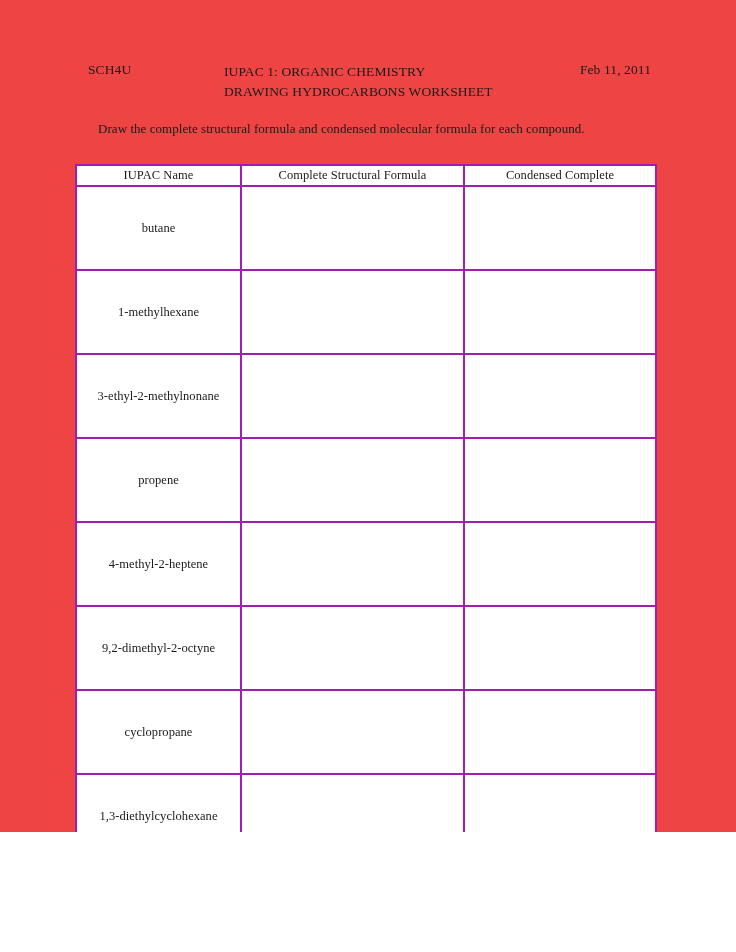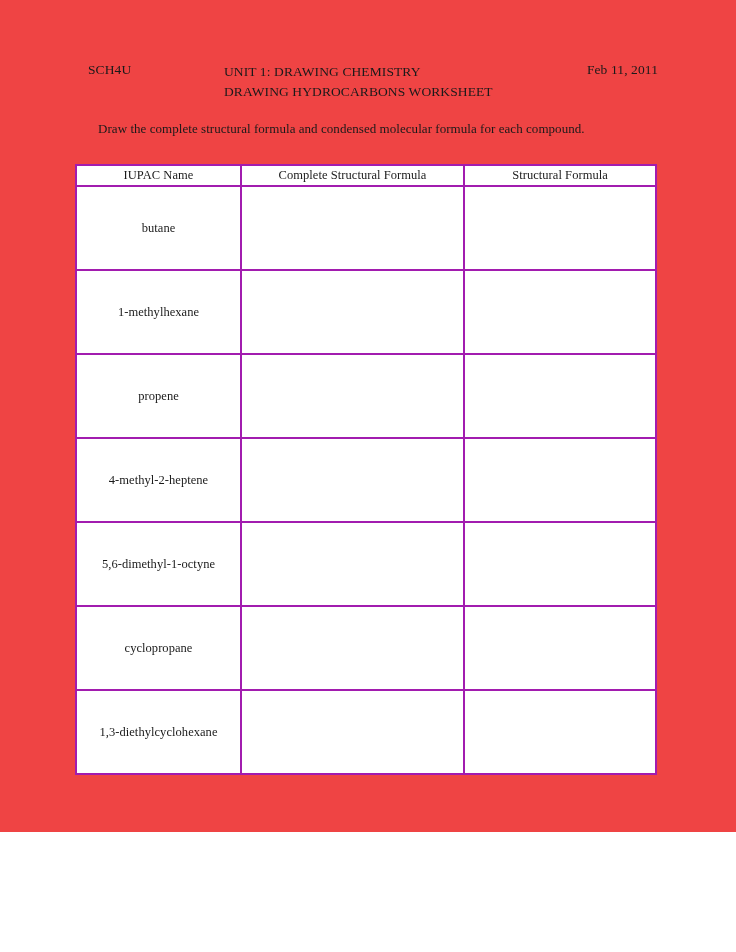--- a/index.html
+++ b/index.html
@@ -50,21 +50,21 @@
     width: 330px;
   }
   .title-line {
     font-size: 13.5px;
     line-height: 20px;
     letter-spacing: 0.1px;
     white-space: nowrap;
   }
   .doc-date {
     position: absolute;
-    right: 0;
+    right: 7px;
     top: 0;
     font-size: 13.5px;
     letter-spacing: 0.1px;
     white-space: nowrap;
   }
 
   
   .instruction {
     position: absolute;
     left: 98px;
@@ -121,65 +121,70 @@
 </style>
 </head>
 <body>
 
 <div class="page">
 
   <div class="doc-header">
     <div class="course-code">SCH4U</div>
 
     <div class="title-block">
-      <div class="title-line">UNIT 1: DRAWING CHEMISTRY</div>
+      <div class="title-line">IUPAC 1: ORGANIC CHEMISTRY</div>
       <div class="title-line">DRAWING HYDROCARBONS WORKSHEET</div>
     </div>
 
     <div class="doc-date">Feb 11, 2011</div>
   </div>
 
   <div class="instruction">Draw the complete structural formula and condensed molecular formula for each compound.</div>
 
   <table class="worksheet-table">
     <colgroup>
       <col class="col-name">
       <col class="col-struct">
       <col class="col-cond">
     </colgroup>
     <thead>
       <tr>
         <th class="col-name">IUPAC Name</th>
         <th class="col-struct">Complete Structural Formula</th>
-        <th class="col-cond">Structural Formula</th>
+        <th class="col-cond">Condensed Complete</th>
       </tr>
     </thead>
     <tbody>
       <tr>
         <td class="name-cell">butane</td>
         <td class="answer-cell"></td>
         <td class="answer-cell"></td>
       </tr>
       <tr>
         <td class="name-cell">1-methylhexane</td>
         <td class="answer-cell"></td>
         <td class="answer-cell"></td>
       </tr>
       <tr>
+        <td class="name-cell">3-ethyl-2-methylnonane</td>
+        <td class="answer-cell"></td>
+        <td class="answer-cell"></td>
+      </tr>
+      <tr>
         <td class="name-cell">propene</td>
         <td class="answer-cell"></td>
         <td class="answer-cell"></td>
       </tr>
       <tr>
         <td class="name-cell">4-methyl-2-heptene</td>
         <td class="answer-cell"></td>
         <td class="answer-cell"></td>
       </tr>
       <tr>
-        <td class="name-cell">5,6-dimethyl-1-octyne</td>
+        <td class="name-cell">9,2-dimethyl-2-octyne</td>
         <td class="answer-cell"></td>
         <td class="answer-cell"></td>
       </tr>
       <tr>
         <td class="name-cell">cyclopropane</td>
         <td class="answer-cell"></td>
         <td class="answer-cell"></td>
       </tr>
       <tr>
         <td class="name-cell">1,3-diethylcyclohexane</td>

